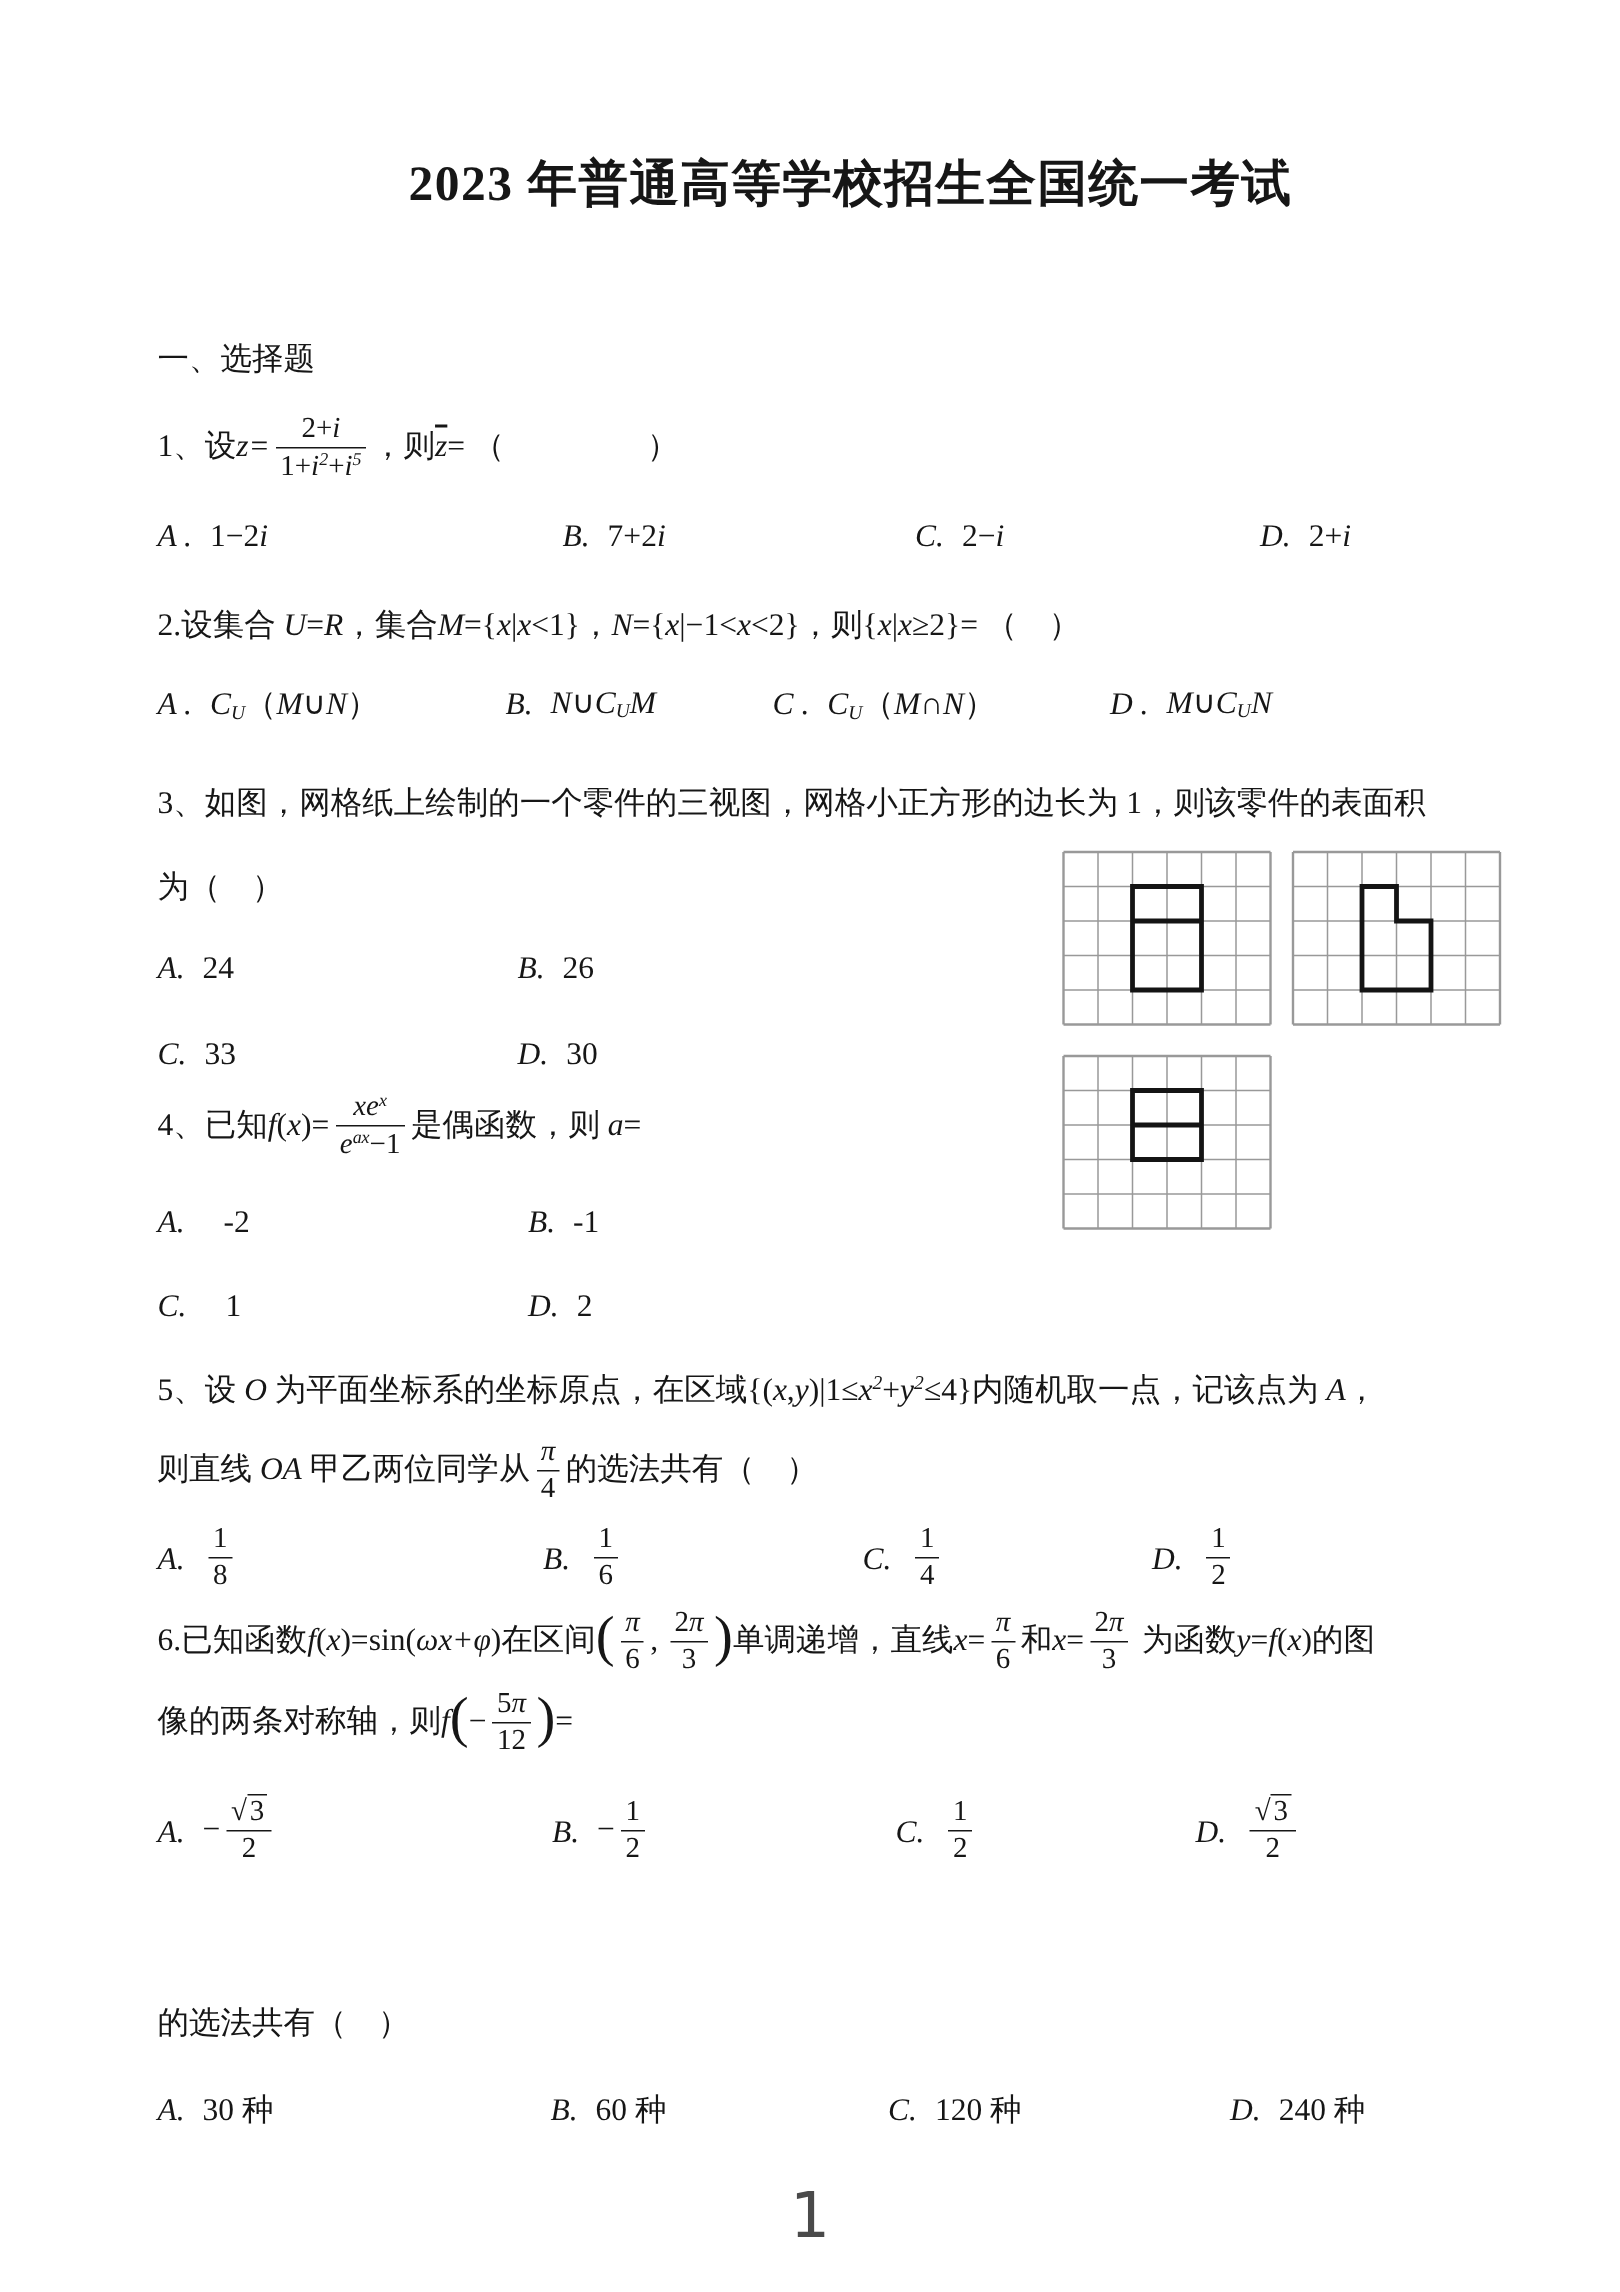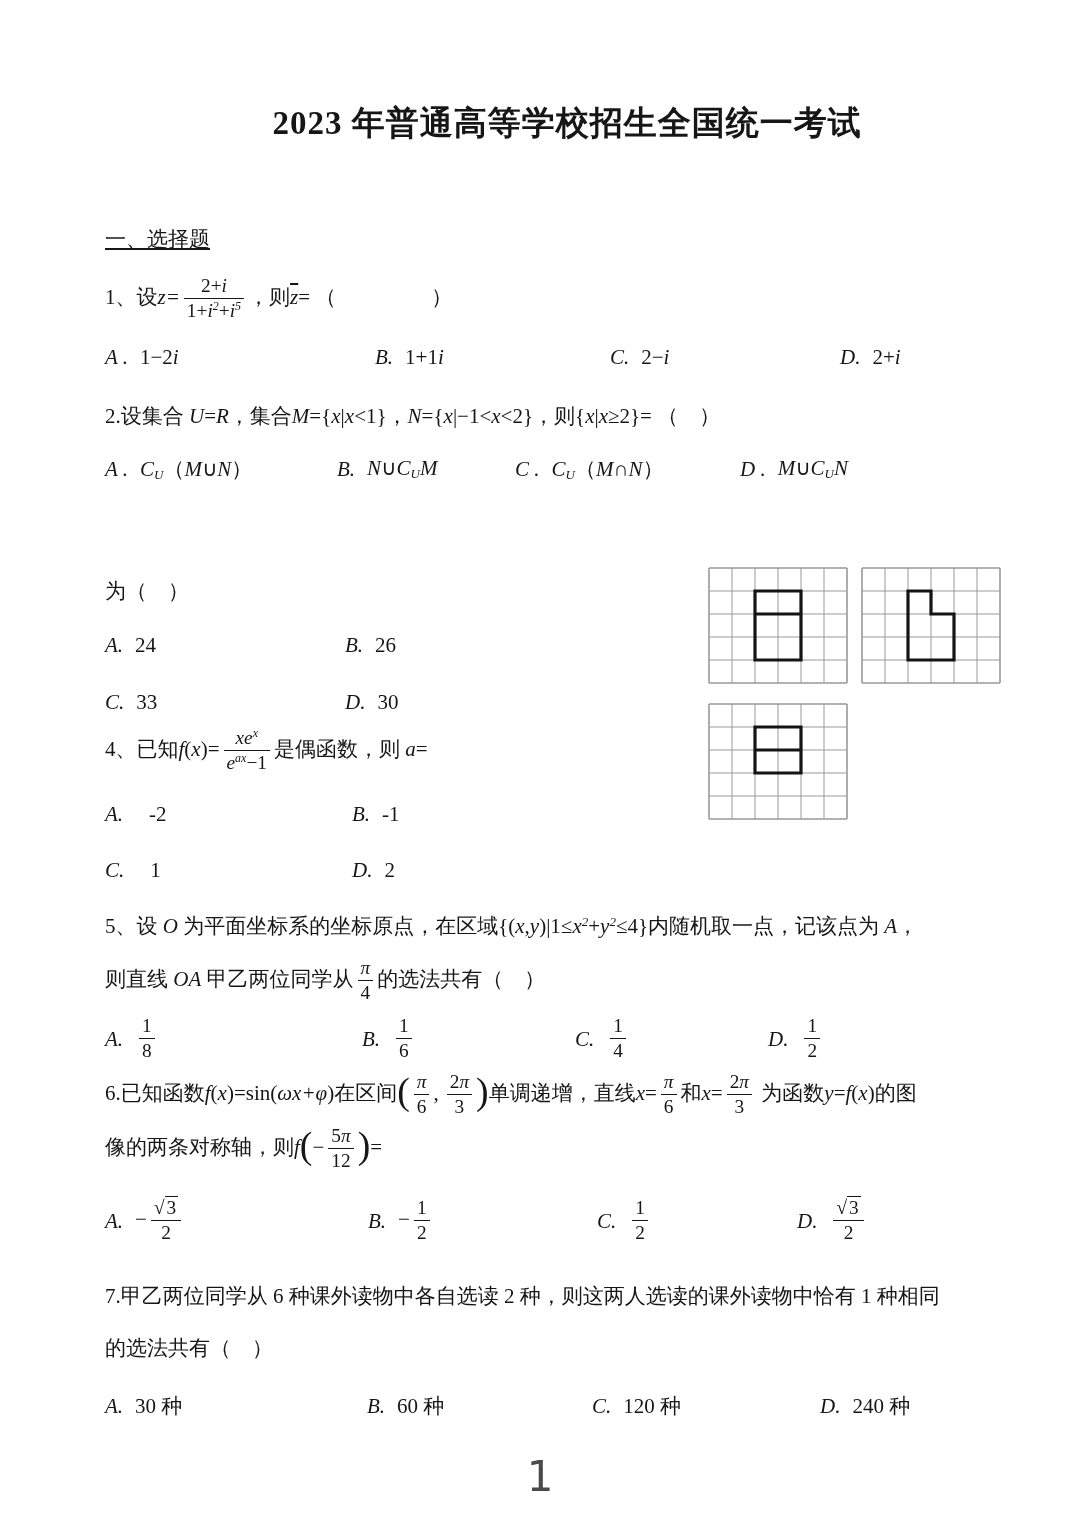--- a/index.html
+++ b/index.html
@@ -2,21 +2,21 @@
 <html><head>
 <meta charset="utf-8">
 <style>
   html,body{margin:0;padding:0;background:#ffffff;}
   .page{position:relative;width:1080px;height:1528px;background:#ffffff;
         font-family:"Liberation Serif","DejaVu Sans",serif;color:#161616;font-size:21px;overflow:hidden;}
   .line{position:absolute;left:105px;white-space:nowrap;line-height:1.3;}
   .center{left:0;width:100%;text-align:center;padding-left:27px;}
   .title{top:102px;font-size:33px;font-weight:600;letter-spacing:1px;}
   .subtitle{top:174px;font-size:22px;}
-  .section{top:226px;text-decoration:underline;}
+  .section{top:226px;}
   .cn{}
   .mi{font-style:italic;}
   .mn{font-style:normal;}
   .msup{font-size:.62em;vertical-align:.55em;font-style:italic;}
   .msub{font-size:.62em;vertical-align:-.25em;font-style:italic;}
   .mbar{font-style:italic;text-decoration:overline;}
   .bigp{font-size:1.8em;line-height:1;vertical-align:middle;position:relative;top:-3px;}
   .frac{display:inline-block;vertical-align:middle;text-align:center;font-size:.92em;line-height:1.12;margin:0 4px;position:relative;top:-1px;}
   .fnum{display:block;border-bottom:1.4px solid #161616;padding:0 3px 1px;}
   .fden{display:block;padding:1px 3px 0;text-align:center;}
@@ -47,21 +47,21 @@
   <div class="line section">一、选择题</div>
 
   <div class="line" style="top:276px"><span class="cn">1、设</span><span class="mi">z=</span><span class="frac"><span class="fnum"><span class="mn">2+</span><span class="mi">i</span></span><span class="fden"><span class="mn">1+</span><span class="mi">i</span><span class="msup">2</span><span class="mn">+</span><span class="mi">i</span><span class="msup">5</span></span></span><span class="cn">，则</span><span class="mbar">z</span><span class="mn">= </span><span class="cn">（</span><span class="msp" style="width: 95px;"></span><span class="cn">）</span></div>
   <div class="optrow row-q1" style="top:345px">
       <span class="opt">
         <span class="olab">A .</span>
         <span class="oval"><span class="mn">1−2</span><span class="mi">i</span></span>
       </span>
       <span class="opt">
         <span class="olab">B.</span>
-        <span class="oval"><span class="mn">1+1</span><span class="mi">i</span></span>
+        <span class="oval"><span class="mn">7+2</span><span class="mi">i</span></span>
       </span>
       <span class="opt">
         <span class="olab">C.</span>
         <span class="oval"><span class="mn">2−</span><span class="mi">i</span></span>
       </span>
       <span class="opt">
         <span class="olab">D.</span>
         <span class="oval"><span class="mn">2+</span><span class="mi">i</span></span>
       </span>
     </div>
@@ -79,20 +79,21 @@
       <span class="opt">
         <span class="olab">C .</span>
         <span class="oval"><span class="mi">C</span><span class="msub">U</span><span class="cn">（</span><span class="mi">M</span><span class="mn">∩</span><span class="mi">N</span><span class="cn">）</span></span>
       </span>
       <span class="opt">
         <span class="olab">D .</span>
         <span class="oval"><span class="mi">M</span><span class="mn">∪</span><span class="mi">C</span><span class="msub">U</span><span class="mi">N</span></span>
       </span>
     </div>
 
+  <div class="line" style="top:522px"><span class="cn">3、如图，网格纸上绘制的一个零件的三视图，网格小正方形的边长为 1，则该零件的表面积</span></div>
   <div class="line" style="top:578px"><span class="cn">为（　）</span></div>
   <div class="optrow row-q3" style="top:633px">
       <span class="opt">
         <span class="olab">A.</span>
         <span class="oval"><span class="mn">24</span></span>
       </span>
       <span class="opt">
         <span class="olab">B.</span>
         <span class="oval"><span class="mn">26</span></span>
       </span>
@@ -165,21 +166,20 @@
       <span class="opt">
         <span class="olab">C.</span>
         <span class="oval"><span class="frac"><span class="fnum"><span class="mn">1</span></span><span class="fden"><span class="mn">2</span></span></span></span>
       </span>
       <span class="opt">
         <span class="olab">D.</span>
         <span class="oval"><span class="frac"><span class="fnum"><span class="sqrt"><span class="srt">√</span><span class="rad">3</span></span></span><span class="fden"><span class="mn">2</span></span></span></span>
       </span>
     </div>
 
-  <div class="line" style="top:1283px"><span class="cn">7.甲乙两位同学从 6 种课外读物中各自选读 2 种，则这两人选读的课外读物中恰有 1 种相同</span></div>
   <div class="line" style="top:1335px"><span class="cn">的选法共有（　）</span></div>
   <div class="optrow row-q7" style="top:1392px">
       <span class="opt">
         <span class="olab">A.</span>
         <span class="oval"><span class="mn">30</span><span class="cn"> 种</span></span>
       </span>
       <span class="opt">
         <span class="olab">B.</span>
         <span class="oval"><span class="mn">60</span><span class="cn"> 种</span></span>
       </span>

